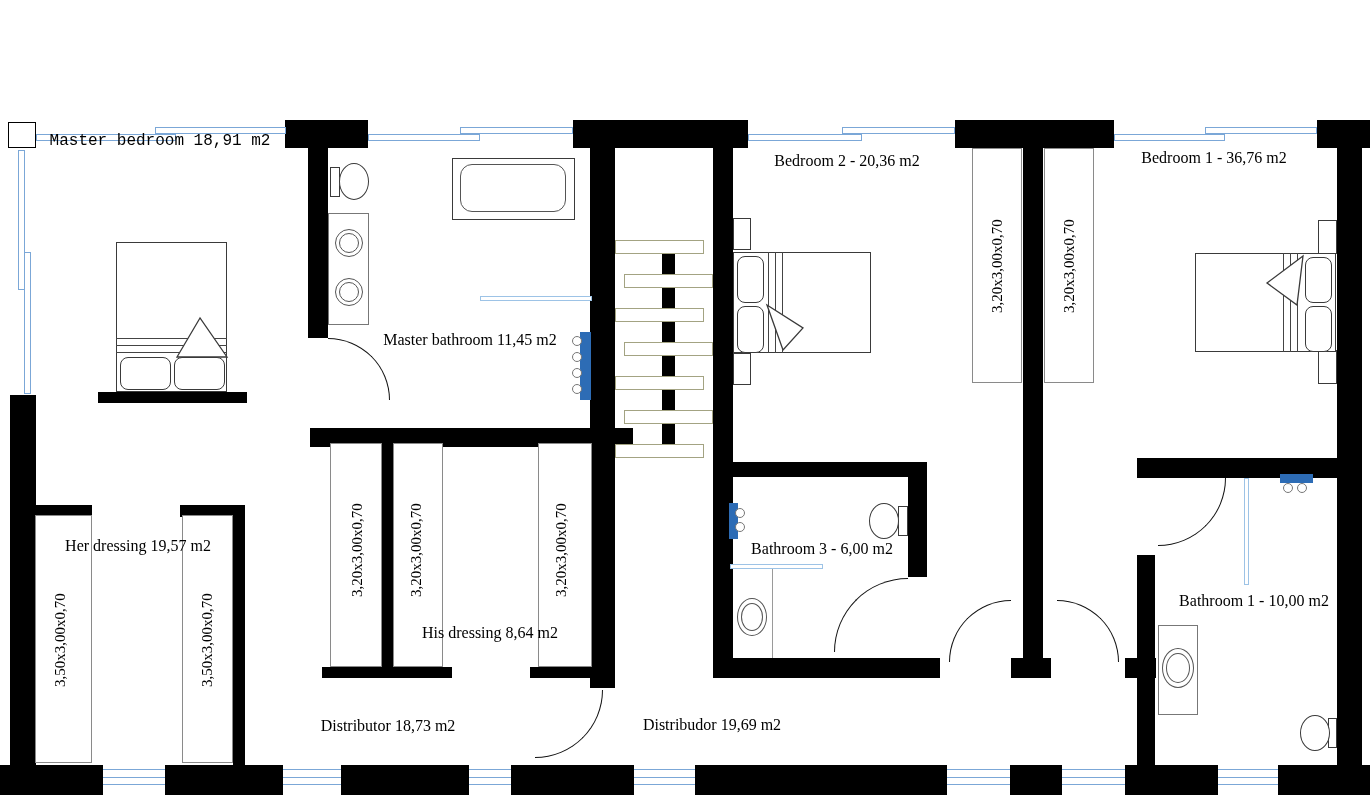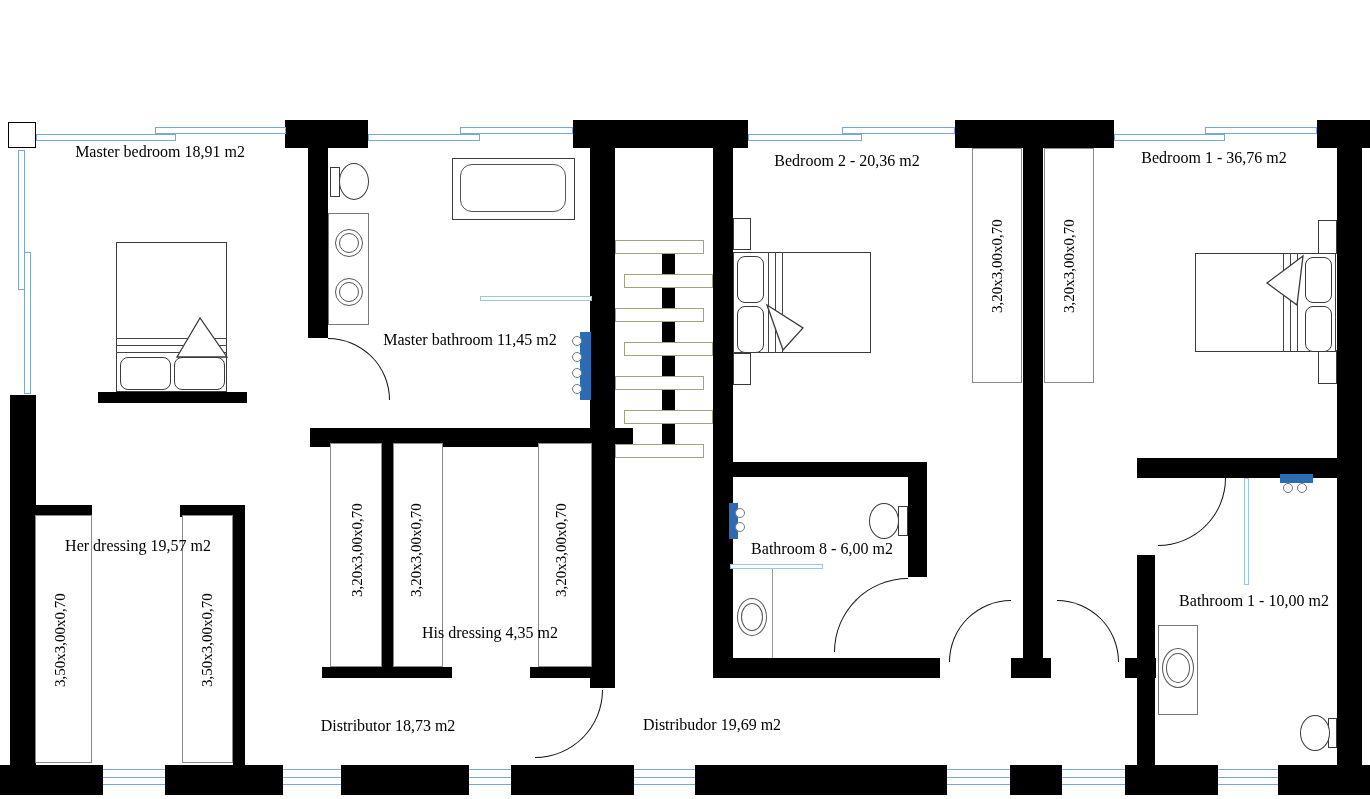--- a/index.html
+++ b/index.html
@@ -194,27 +194,27 @@
   <div class="radc" style="left:1283px;top:483px;"></div>
   <div class="radc" style="left:1297px;top:483px;"></div>
   <div class="thin" style="left:1158px;top:625px;width:40px;height:90px;border-color:#777;"></div>
   <div class="circ" style="left:1162px;top:648px;width:32px;height:40px;"></div>
   <div class="circ" style="left:1166px;top:653px;width:24px;height:30px;"></div>
   <div>
     <div class="furn" style="left:1328px;top:718px;width:9px;height:30px;border-width:1.2px;"></div>
     <div class="furn" style="left:1300px;top:715px;width:30px;height:36px;border-radius:50%;border-width:1.2px;"></div>
   </div>
 
-  <div class="rlabel" style="left:160px;top:152px;">Master bedroom 18,91 m2</div>
+  <div class="rlabel" style="left:160px;top:141px;font-family:Liberation Mono, monospace;">Master bedroom 18,91 m2</div>
   <div class="rlabel" style="left:470px;top:340px;">Master bathroom 11,45 m2</div>
   <div class="rlabel" style="left:847px;top:161px;">Bedroom 2 - 20,36 m2</div>
   <div class="rlabel" style="left:1214px;top:158px;">Bedroom 1 - 36,76 m2</div>
   <div class="rlabel" style="left:138px;top:546px;">Her dressing 19,57 m2</div>
-  <div class="rlabel" style="left:490px;top:633px;">His dressing 4,35 m2</div>
-  <div class="rlabel" style="left:822px;top:549px;">Bathroom 8 - 6,00 m2</div>
+  <div class="rlabel" style="left:490px;top:633px;">His dressing 8,64 m2</div>
+  <div class="rlabel" style="left:822px;top:549px;">Bathroom 3 - 6,00 m2</div>
   <div class="rlabel" style="left:1254px;top:601px;">Bathroom 1 - 10,00 m2</div>
   <div class="rlabel" style="left:388px;top:726px;">Distributor 18,73 m2</div>
   <div class="rlabel" style="left:712px;top:725px;">Distribudor 19,69 m2</div>
 
   <div class="vlabel" style="left:60px;top:640px;">3,50x3,00x0,70</div>
   <div class="vlabel" style="left:207px;top:640px;">3,50x3,00x0,70</div>
   <div class="vlabel" style="left:357px;top:550px;">3,20x3,00x0,70</div>
   <div class="vlabel" style="left:416px;top:550px;">3,20x3,00x0,70</div>
   <div class="vlabel" style="left:561px;top:550px;">3,20x3,00x0,70</div>
   <div class="vlabel" style="left:997px;top:266px;">3,20x3,00x0,70</div>

